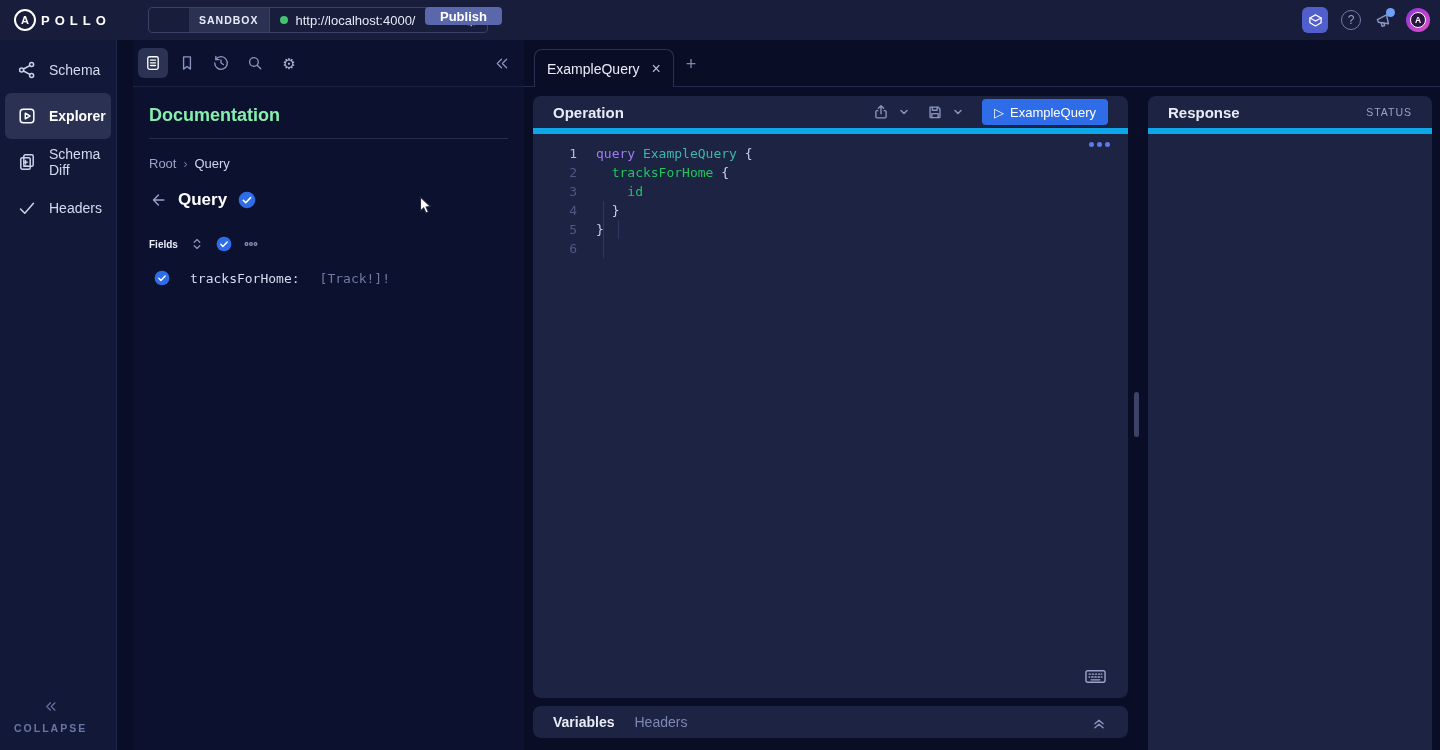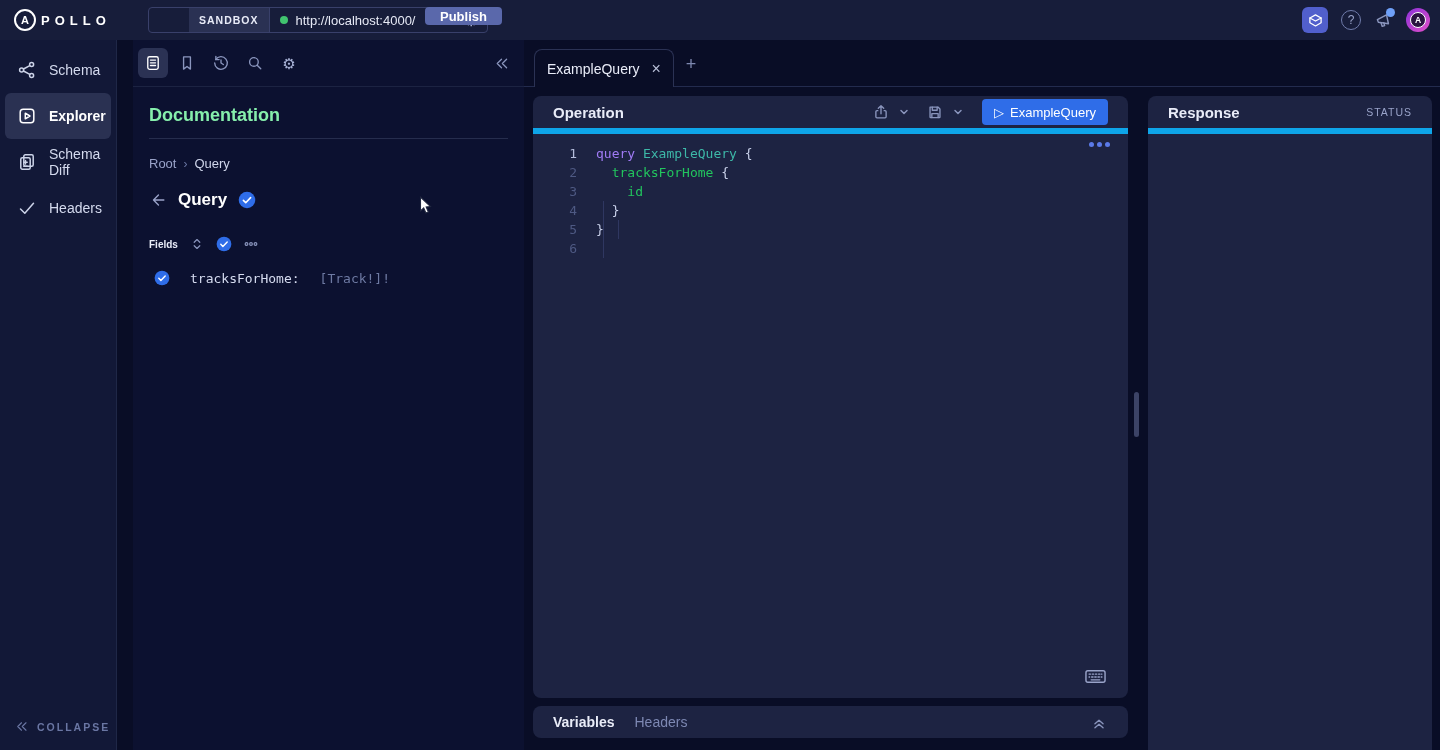--- a/index.html
+++ b/index.html
@@ -30,21 +30,21 @@
   .mega-dot { position:absolute; right:-2px; top:-3px; width:9px; height:9px; border-radius:50%; background:#6fa0f8; }
   .avatar { width:24px; height:24px; border-radius:50%; background:linear-gradient(135deg,#8b31d9,#e24fc8); display:flex; align-items:center; justify-content:center; cursor:pointer; }
   .avatar-inner { width:16px; height:16px; border:1.2px solid #fff; border-radius:50%; background:#2a1440; display:flex; align-items:center; justify-content:center; font-size:8.5px; font-weight:bold; color:#fff; }
 
   
   .sidebar { position:absolute; left:0; top:40px; width:117px; height:710px; background:#121837; border-right:1px solid #1f2747; padding-top:7px; }
   .nav-item { height:46px; margin:0 5px; border-radius:6px; display:flex; align-items:center; padding-left:12px; gap:12px; color:#d4daee; font-size:14px; cursor:pointer; }
   .nav-item .nav-ic { color:#ccd3e8; }
   .nav-item.active { background:#2a3152; color:#fff; font-weight:bold; }
   .nav-item.active .nav-ic { color:#fff; }
-  .collapse-row { position:absolute; left:14px; bottom:16px; display:flex; align-items:center; gap:8px; color:#6a76a3; cursor:pointer; }
+  .collapse-row { position:absolute; left:14px; bottom:16px; display:flex; align-items:center; gap:8px; color:#6a76a3; cursor:pointer;flex-direction:column; }
   .collapse-label { font-size:10.5px; font-weight:bold; letter-spacing:2px; }
 
   
   .docpanel { position:absolute; left:133px; top:40px; width:391px; height:710px; background:#0c1130; }
   .doc-toolbar { height:47px; display:flex; align-items:center; padding:0 8px 0 5px; border-bottom:1px solid #1c2342; }
   .tool-btn { width:30px; height:30px; margin-right:4px; border-radius:6px; display:flex; align-items:center; justify-content:center; color:#8a95bd; cursor:pointer; }
   .tool-btn.active { background:#2b3254; color:#fff; }
   .tool-btn.right { margin-left:auto; margin-right:0; }
   .doc-title { margin:18px 16px 0; font-size:18px; font-weight:bold; color:#86efac; }
   .doc-divider { margin:12px 16px 0; border-bottom:1px solid #262d4d; }

